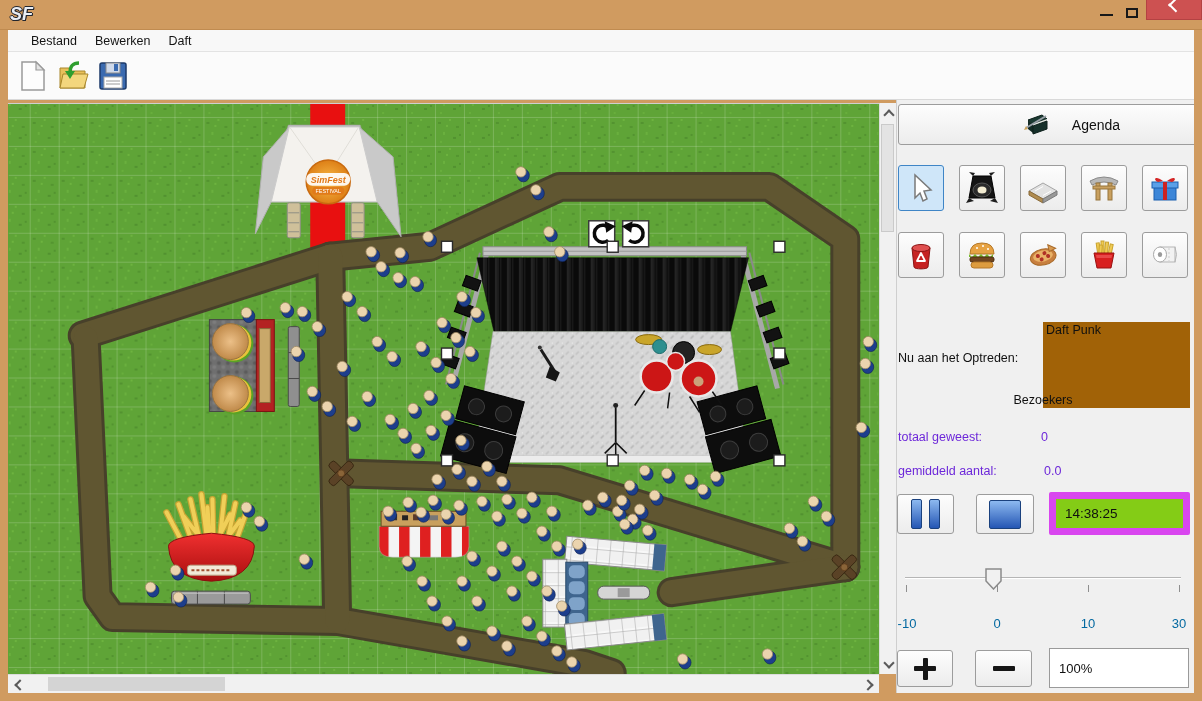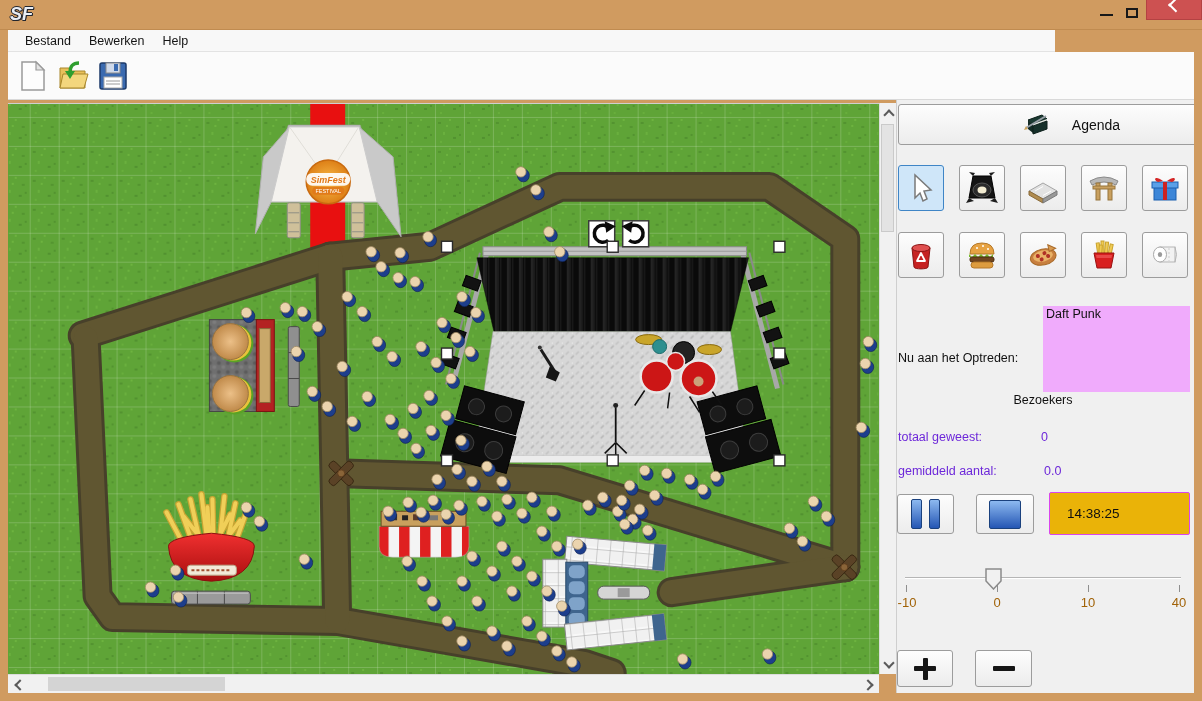--- a/index.html
+++ b/index.html
@@ -13,22 +13,22 @@
     text-shadow:-1px 0 #23262e,1px 0 #23262e,0 -1px #23262e,0 1px #23262e,1px 1px #23262e}
   .win-title{left:0;top:7px;width:1202px;text-align:center;font-size:15px;color:#4c453a}
   .btn-min{left:1100px;top:14px;width:13px;height:2px;background:#181818}
   .btn-max{left:1126px;top:8px;width:12px;height:10px;border:2px solid #181818;background:transparent}
   .btn-close{left:1146px;top:0;width:56px;height:20px;background:#cd5151;border:1px solid #b44242;border-top:none}
   .xbar{position:absolute;left:23px;top:4px;width:11px;height:2px;background:#fff}
   .xbar.a{transform:rotate(45deg) translateY(4px)}
   .xbar.b{transform:rotate(-45deg) translateY(-4px)}
 
   
-  .menubar{left:8px;top:30px;width:1047px;height:22px;background:#f8f8f8;border-bottom:1px solid #e3e3e3;
-           display:flex;align-items:center;padding-left:8px}
+  .menubar{left:8px;top:30px;width:1186px;height:22px;background:#f8f8f8;border-bottom:1px solid #e3e3e3;
+           display:flex;align-items:center;padding-left:14px}
   .menu-item{font-size:12.5px;color:#141414;padding:0 9px}
   .toolbar{left:8px;top:52px;width:1186px;height:48px;background:#fbfbfb;border-bottom:1px solid #d9d9d9}
   .tb-btn{position:absolute;top:7px;width:34px;height:34px;display:flex;align-items:center;justify-content:center}
 
   
   .map-svg{left:8px;top:103px;width:871px;height:571px;background:#5fa437;border-top:1px solid #cfcfcf}
   .vscroll{left:879px;top:103px;width:17px;height:571px;background:#f1f1f1;border-left:1px solid #dcdcdc}
   .hscroll{left:8px;top:674px;width:871px;height:19px;background:#f1f1f1;border-top:1px solid #dcdcdc}
   .vthumb{left:881px;top:124px;width:13px;height:108px;background:#e3e3e3;border:1px solid #cacaca}
   .hthumb{left:48px;top:677px;width:177px;height:14px;background:#d4d4d4}
@@ -40,32 +40,32 @@
   .panel{left:896px;top:100px;width:298px;height:593px;background:#f0f0f0;border-left:1px solid #cfcfcf}
   .pbtn{position:absolute;box-sizing:border-box;border:1px solid #9c9c9c;border-radius:3px;
         background:linear-gradient(#fdfdfd,#ececec);display:flex;align-items:center;justify-content:center}
   .agenda-btn{left:1px;top:4px;width:348px;height:41px;gap:22px;font-size:14px;color:#111}
   .tool{width:46px;height:46px}
   .tool.selected{background:#cfe6f9;border-color:#3f85c6}
   .row1{top:65px}.row2{top:132px}
   .rockstage{left:0;top:204px;width:292px;height:18px;border:1px solid #767676;background:#fff;
              font-size:12px;font-family:"Liberation Sans",sans-serif;padding:1px 3px;margin:0;outline:none}
   .nowlabel{left:1px;top:251px;font-size:12.5px;color:#101010}
-  .nowbox{left:146px;top:206px;width:147px;height:86px;background:#f0abfc;font-size:12.5px;color:#101010;padding:1px 3px}
+  .nowbox{left:146px;top:222px;width:147px;height:86px;background:#a16207;font-size:12.5px;color:#101010;padding:1px 3px}
   .bezoekers{left:0;top:293px;width:292px;text-align:center;font-size:12.5px;color:#101010}
   .stat-label{font-size:12.5px;color:#6d28d9}
   .pause-btn{left:0;top:394px;width:57px;height:40px;gap:7px}
   .stop-btn{left:79px;top:394px;width:58px;height:40px}
   .pbar{width:9px;height:28px;border-radius:2px;background:linear-gradient(#8db9f0,#2456b4);border:1px solid #1a417e}
   .sqr{width:30px;height:27px;border-radius:2px;background:linear-gradient(#8db9f0,#2456b4);border:1px solid #1a417e}
-  .timebox{left:152px;top:392px;width:141px;height:43px;border:1px solid #d946ef;border-radius:2px;
-           background:#eab308;display:flex;align-items:center;padding-left:17px;font-size:13.5px;color:#101010}
+  .timebox{left:152px;top:392px;width:141px;height:43px;border:7px solid #d946ef;border-radius:2px;
+           background:#84cc16;display:flex;align-items:center;padding-left:9px;font-size:13.5px;color:#101010}
   .track{left:8px;top:477px;width:276px;height:2px;background:#b5b5b5;border-bottom:1px solid #fff}
   .tick{position:absolute;top:485px;width:1px;height:7px;background:#8f8f8f}
-  .slabel{position:absolute;top:495px;font-size:13px;color:#a16207;transform:translateX(-50%)}
+  .slabel{position:absolute;top:516px;font-size:13px;color:#0369a1;transform:translateX(-50%)}
   .thumb{left:88px;top:468px;width:17px;height:22px}
   .plus-btn{left:0;top:550px;width:56px;height:37px}
   .minus-btn{left:78px;top:550px;width:57px;height:37px}
   .bar-h{width:22px;height:5px;background:#161616;border-radius:1px}
   .bar-v{position:absolute;width:5px;height:22px;background:#161616;border-radius:1px}
   .zoombox{left:152px;top:548px;width:140px;height:40px;border:1px solid #9a9a9a;background:#fff;
            display:flex;align-items:center;padding-left:9px;font-size:13px;color:#101010}
   .frame-r{left:1194px;top:30px;width:8px;height:671px;background:#d09b60}
   .frame-l{left:0;top:30px;width:8px;height:671px;background:#d09b60}
   .frame-b{left:0;top:693px;width:1202px;height:8px;background:#d09b60}
@@ -78,21 +78,21 @@
   <div class="abs btn-min"></div>
   <div class="abs btn-max"></div>
   <div class="abs btn-close">
     <span><span class="xbar a"></span><span class="xbar b"></span></span>
   </div>
 </div>
 
 <div class="abs menubar">
   <span class="menu-item">Bestand</span>
   <span class="menu-item">Bewerken</span>
-  <span class="menu-item">Help</span>
+  <span class="menu-item">Daft</span>
 </div>
 
 <div class="abs toolbar">
   <div class="tb-btn" style="left:8px">
     <svg width="30" height="32" viewBox="0 0 30 32">
       <polygon points="4,2 18,2 26,10 26,30 4,30" fill="#fdfdfd" stroke="#9a9a9a" stroke-width="1.5"></polygon>
       <polygon points="18,2 18,10 26,10" fill="#e4e4e4" stroke="#9a9a9a" stroke-width="1.2"></polygon>
     </svg>
   </div>
   <div class="tb-btn" style="left:48px">
@@ -961,28 +961,29 @@
   <div class="tick" style="left:191px"></div>
   <div class="tick" style="left:282px"></div>
   <div class="abs thumb">
     <svg width="17" height="22" viewBox="0 0 17 22">
       <polygon points="1,1 16,1 16,13 8.5,21 1,13" fill="#f1f1f1" stroke="#8a8a8a" stroke-width="1.5"></polygon>
     </svg>
   </div>
   <span class="slabel" style="left:10px">-10</span>
   <span class="slabel" style="left:100px">0</span>
   <span class="slabel" style="left:191px">10</span>
-  <span class="slabel" style="left:282px">40</span>
+  <span class="slabel" style="left:282px">30</span>
 
   <div class="pbtn plus-btn">
     <span style="position:relative;width:22px;height:22px">
       <span class="bar-h" style="position:absolute;top:8.5px"></span>
       <span class="bar-v" style="left:8.5px;top:0"></span>
       </span>
   </div>
   <div class="pbtn minus-btn">
     <span class="bar-h"></span>
   </div>
+  <div class="abs zoombox">100%</div>
 </div>
 
 <div class="abs frame-l"></div>
 <div class="abs frame-r"></div>
 <div class="abs frame-b"></div>
 
 </body></html>

